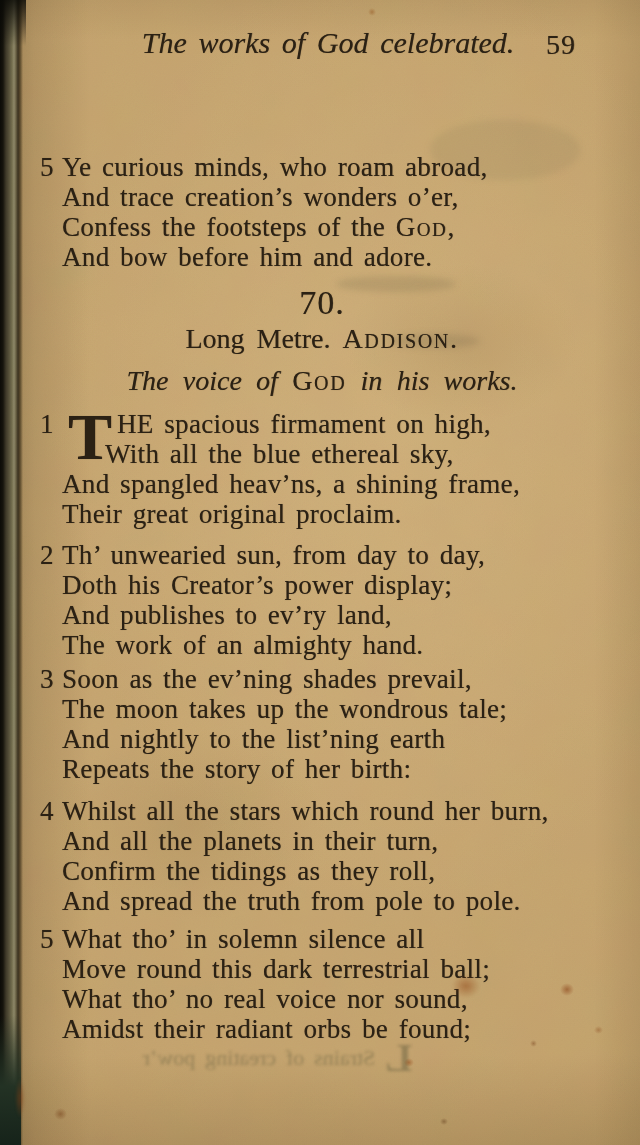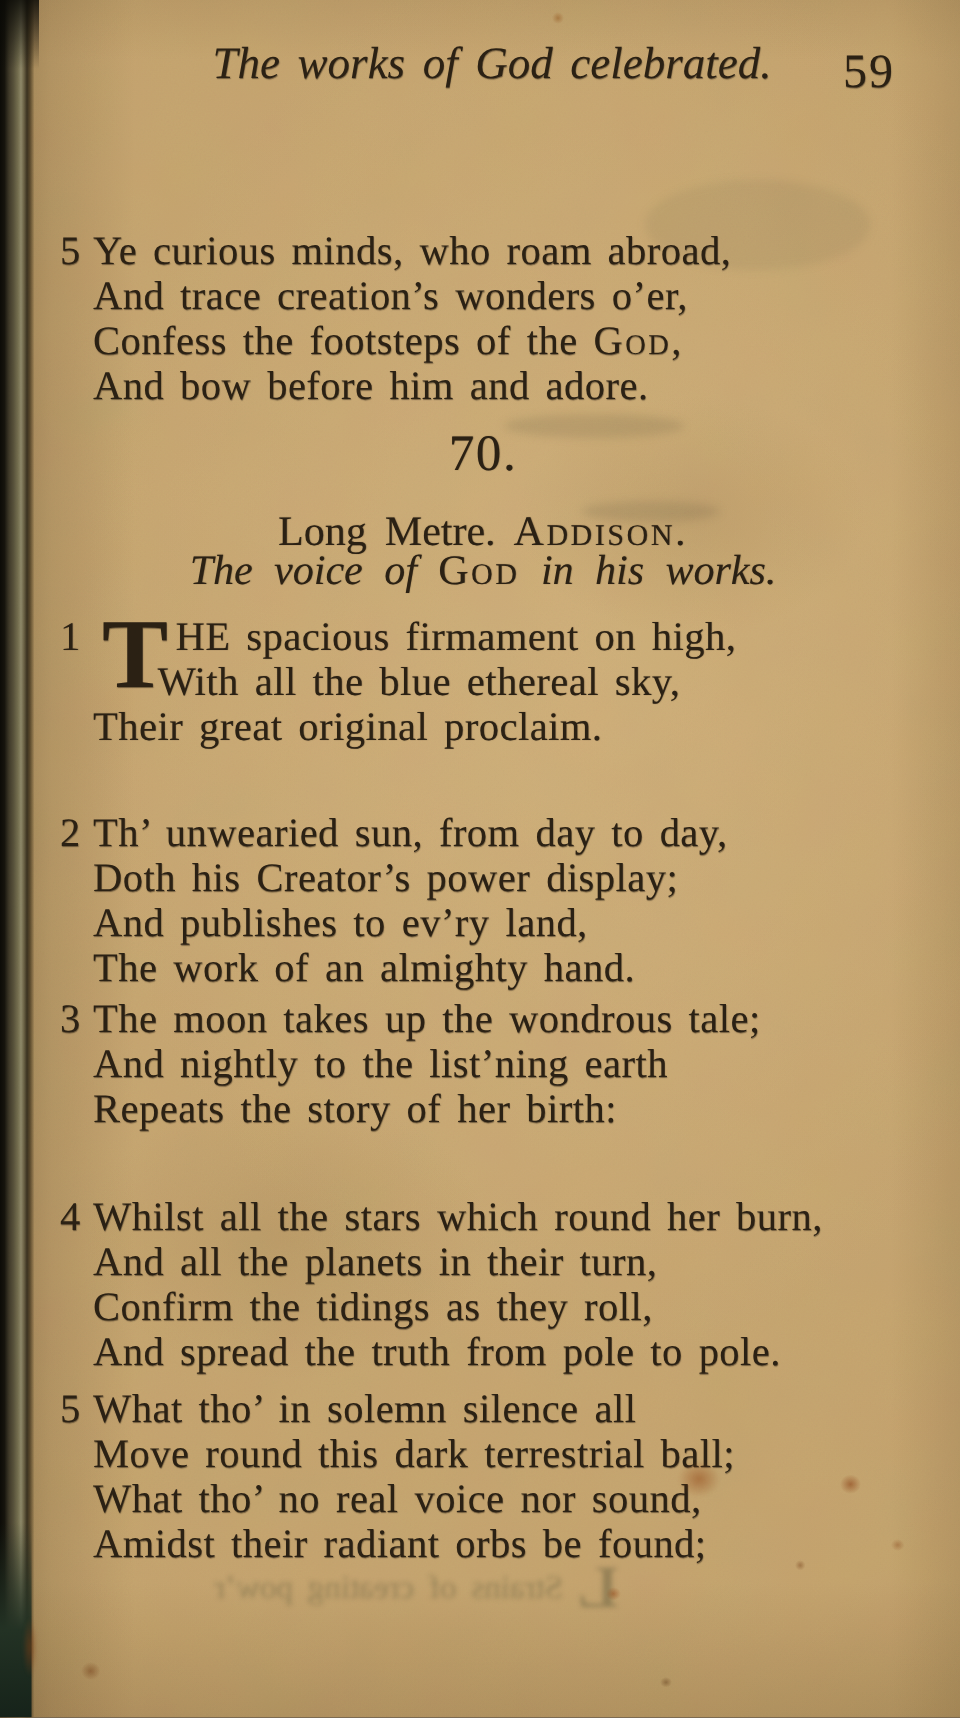--- a/index.html
+++ b/index.html
@@ -30,30 +30,30 @@
   .spine-bottom{position:absolute;left:0;bottom:0;width:21px;height:130px;background:linear-gradient(180deg,rgba(20,32,22,0),#233224 55%,#16231a 100%);}
   .spine-rust{position:absolute;left:15px;top:1078px;width:10px;height:40px;border-radius:50%;
       background:radial-gradient(closest-side,rgba(130,62,20,.55),rgba(130,62,20,0));filter:blur(1px);}
 
   
   .ink{text-shadow:0.3px 0.4px 0.7px rgba(43,33,20,.55);}
   .sc{font-variant:small-caps;letter-spacing:.06em;}
 
   .running-head{position:absolute;left:34px;right:18px;top:26px;text-align:center;
       font-style:italic;font-size:30px;line-height:34px;word-spacing:.14em;}
-  .pagenum{position:absolute;left:562px;top:29px;font-style:normal;font-size:32px;letter-spacing:.04em;}
+  .pagenum{position:absolute;left:546px;top:29px;font-style:normal;font-size:28px;letter-spacing:.04em;}
 
   .block{position:absolute;left:62px;right:26px;font-size:27px;line-height:30px;word-spacing:.13em;letter-spacing:.012em;}
   .centered{position:absolute;left:22px;right:18px;text-align:center;}
   .l{white-space:nowrap;}
   .num{position:absolute;left:-22px;top:0;}
   .couplet{top:88px;}
   .st-prev{top:152px;}
   .hymn-no{top:285px;font-size:34px;line-height:36px;letter-spacing:.03em;}
-  .metre{top:340px;font-size:28px;line-height:30px;word-spacing:.18em;}
+  .metre{top:324px;font-size:28px;line-height:30px;word-spacing:.18em;}
   .metre .author{margin-left:12px;}
   .subtitle{top:366px;font-style:italic;font-size:28px;line-height:30px;word-spacing:.26em;}
   .subtitle .sc{font-style:normal;}
   .st1{top:409px;}
   .st2{top:540px;}
   .st3{top:664px;}
   .st4{top:796px;}
   .st5{top:924px;}
   .dropcap{position:absolute;left:6px;top:2px;font-size:66px;line-height:.78;font-weight:bold;letter-spacing:0;}
   .first-line{margin-left:55px;}
@@ -118,33 +118,35 @@
   </div>
   <div class="centered subtitle ink">
     <span>The voice of </span><span class="sc">God</span><span> in his works.</span>
   </div>
 
   <div class="block st1 ink">
     <span class="num">1</span>
     <span class="dropcap">T</span>
     <div class="l first-line">HE spacious firmament on high,</div>
     <div class="l second-line">With all the blue ethereal sky,</div>
+    <div class="l">And spangled heav’ns, a shining frame,</div>
     <div class="l">Their great original proclaim.</div>
   </div>
 
   <div class="block st2 ink">
     <span class="num">2</span>
     <div class="l">Th’ unwearied sun, from day to day,</div>
     <div class="l">Doth his Creator’s power display;</div>
     <div class="l">And publishes to ev’ry land,</div>
     <div class="l">The work of an almighty hand.</div>
   </div>
 
   <div class="block st3 ink">
     <span class="num">3</span>
+    <div class="l">Soon as the ev’ning shades prevail,</div>
     <div class="l">The moon takes up the wondrous tale;</div>
     <div class="l">And nightly to the list’ning earth</div>
     <div class="l">Repeats the story of her birth:</div>
   </div>
 
   <div class="block st4 ink">
     <span class="num">4</span>
     <div class="l">Whilst all the stars which round her burn,</div>
     <div class="l">And all the planets in their turn,</div>
     <div class="l">Confirm the tidings as they roll,</div>

